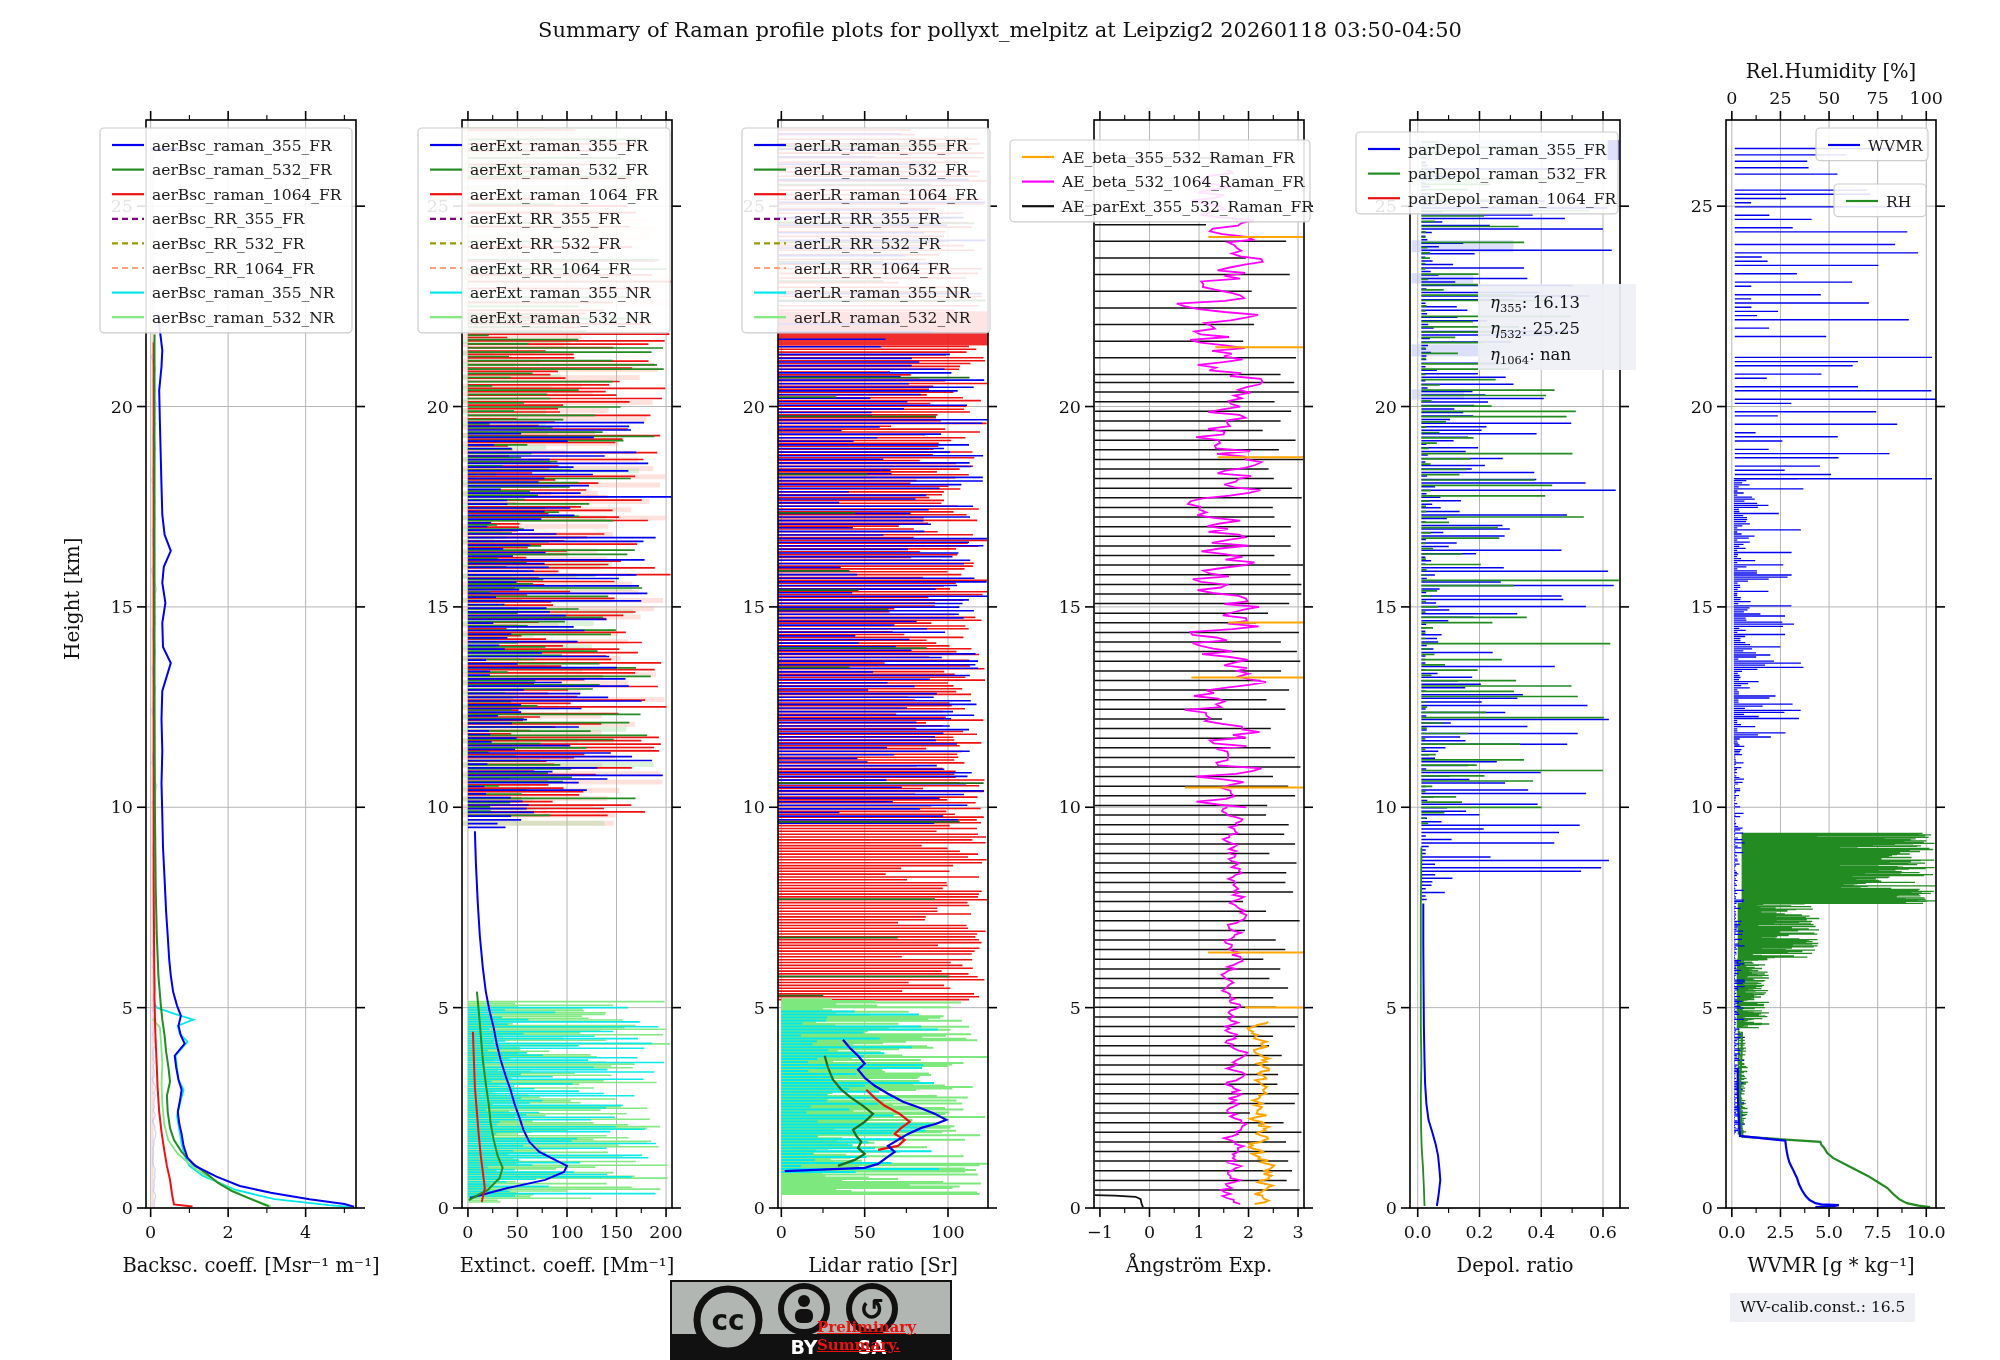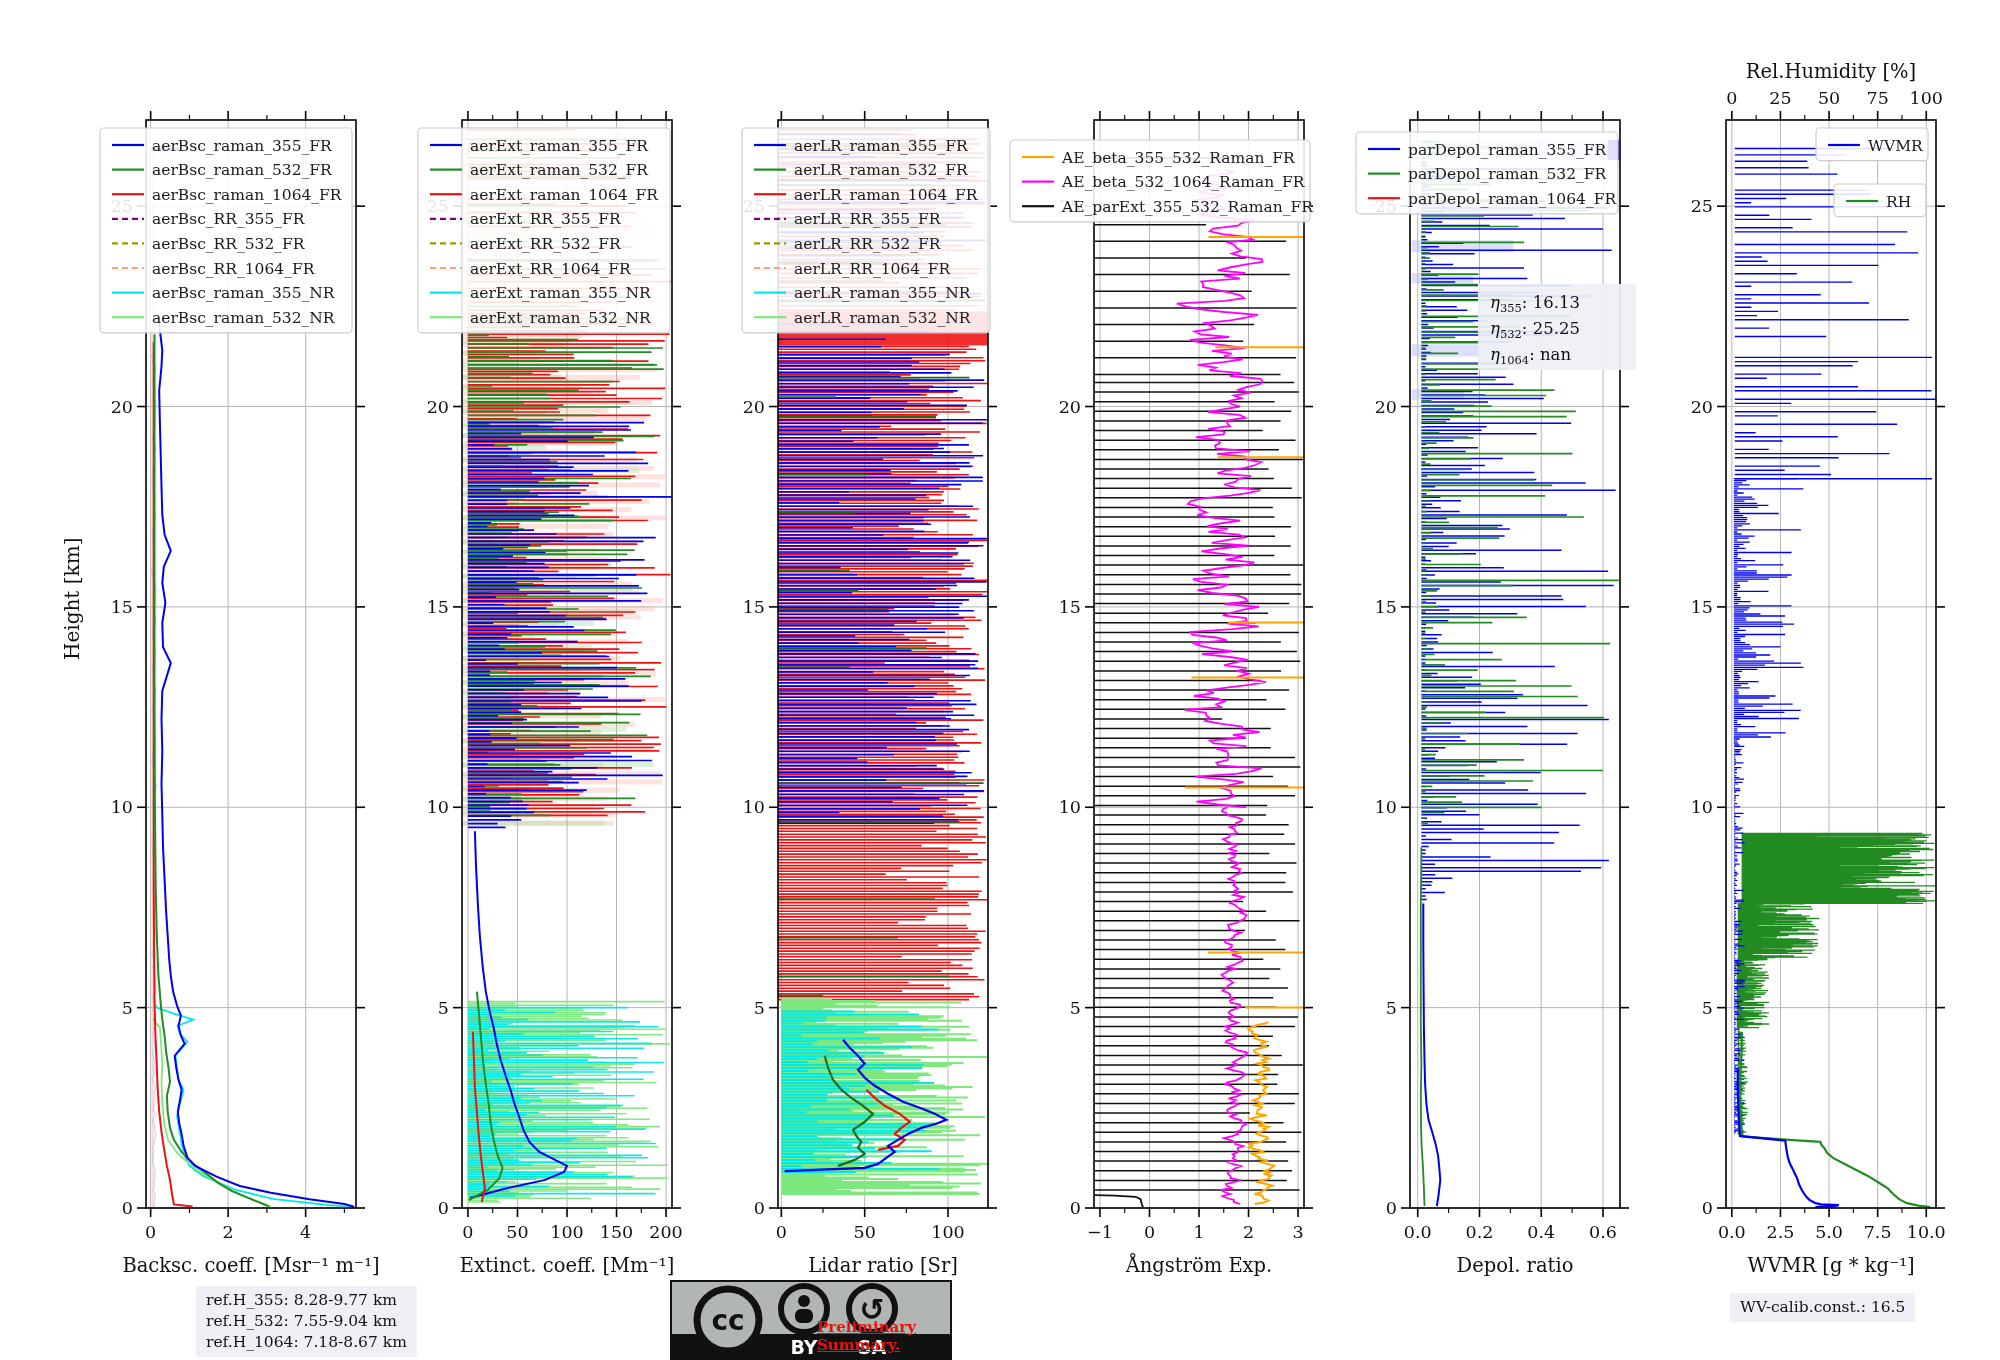--- a/index.html
+++ b/index.html
@@ -15,20 +15,21 @@
   #wv-box{left:1730px;top:1293px;}
   #prelim{position:absolute;left:817px;top:1318px;color:#e8130f;font-weight:bold;
           font-size:15px;line-height:18px;text-decoration:underline;}
   #copyr{position:absolute;left:1062px;top:1322px;font-weight:bold;font-size:13px;line-height:17px;margin-top:36px;}
   #cc-badge{position:absolute;left:670px;top:1280px;}
 </style>
 </head>
 <body>
 
 <div id="page">
+  <div id="fig-title">Summary of Raman profile plots for pollyxt_melpitz at Leipzig2 20260118 03:50-04:50</div>
   <div id="height-label">Height [km]</div>
 
   <svg id="plots" width="2000" height="1360">
       <g>
         <line x1="150.64944649446494" y1="120" x2="150.64944649446494" y2="1208" stroke="#b5b5b5" stroke-width="1"></line>
         <line x1="228.14022140221402" y1="120" x2="228.14022140221402" y2="1208" stroke="#b5b5b5" stroke-width="1"></line>
         <line x1="305.6309963099631" y1="120" x2="305.6309963099631" y2="1208" stroke="#b5b5b5" stroke-width="1"></line>
         <line x1="146" y1="1208" x2="356" y2="1208" stroke="#b5b5b5" stroke-width="1"></line>
         <line x1="146" y1="1007.6316758747698" x2="356" y2="1007.6316758747698" stroke="#b5b5b5" stroke-width="1"></line>
         <line x1="146" y1="807.2633517495397" x2="356" y2="807.2633517495397" stroke="#b5b5b5" stroke-width="1"></line>
@@ -469,25 +470,20 @@
         <text x="1831" y="78" text-anchor="middle" font-family="DejaVu Serif, serif" font-size="19.5" fill="#111">Rel.Humidity [%]</text>
         <rect x="1816" y="128" width="112" height="32.6" rx="4" fill="#ffffff" fill-opacity="0.88" stroke="#cccccc" stroke-width="1.2"></rect>
         <line x1="1828" y1="145" x2="1860" y2="145" stroke="#0000ee" stroke-width="2.2"></line>
         <text x="1868" y="150.5" font-family="DejaVu Serif, serif" font-size="15.5" fill="#1a1a1a">WVMR</text>
         <rect x="1834" y="184" width="92" height="32.6" rx="4" fill="#ffffff" fill-opacity="0.88" stroke="#cccccc" stroke-width="1.2"></rect>
         <line x1="1846" y1="201" x2="1878" y2="201" stroke="#228B22" stroke-width="2.2"></line>
         <text x="1886" y="206.5" font-family="DejaVu Serif, serif" font-size="15.5" fill="#1a1a1a">RH</text>
       </g>
     </svg>
 
-  <div id="ref-box" class="notebox">
-    <div>ref.H_355: 8.28-9.77 km</div>
-    <div>ref.H_532: 7.55-9.04 km</div>
-    <div>ref.H_1064: 7.18-8.67 km</div>
-  </div>
 
   <svg id="cc-badge" width="282" height="80" viewBox="0 0 282 80">
     <rect x="1" y="1" width="280" height="78" fill="#b2b6b2" stroke="#111" stroke-width="2"></rect>
     <rect x="1" y="54" width="280" height="25" fill="#111"></rect>
     <g>
       <circle cx="58" cy="40" r="31" fill="#b2b6b2" stroke="#111" stroke-width="7"></circle>
       <text x="58" y="50" text-anchor="middle" font-family="DejaVu Sans, sans-serif" font-weight="bold" font-size="28" fill="#111">cc</text>
     </g>
     <g>
       <circle cx="134" cy="29" r="23" fill="#b2b6b2" stroke="#111" stroke-width="6"></circle>

